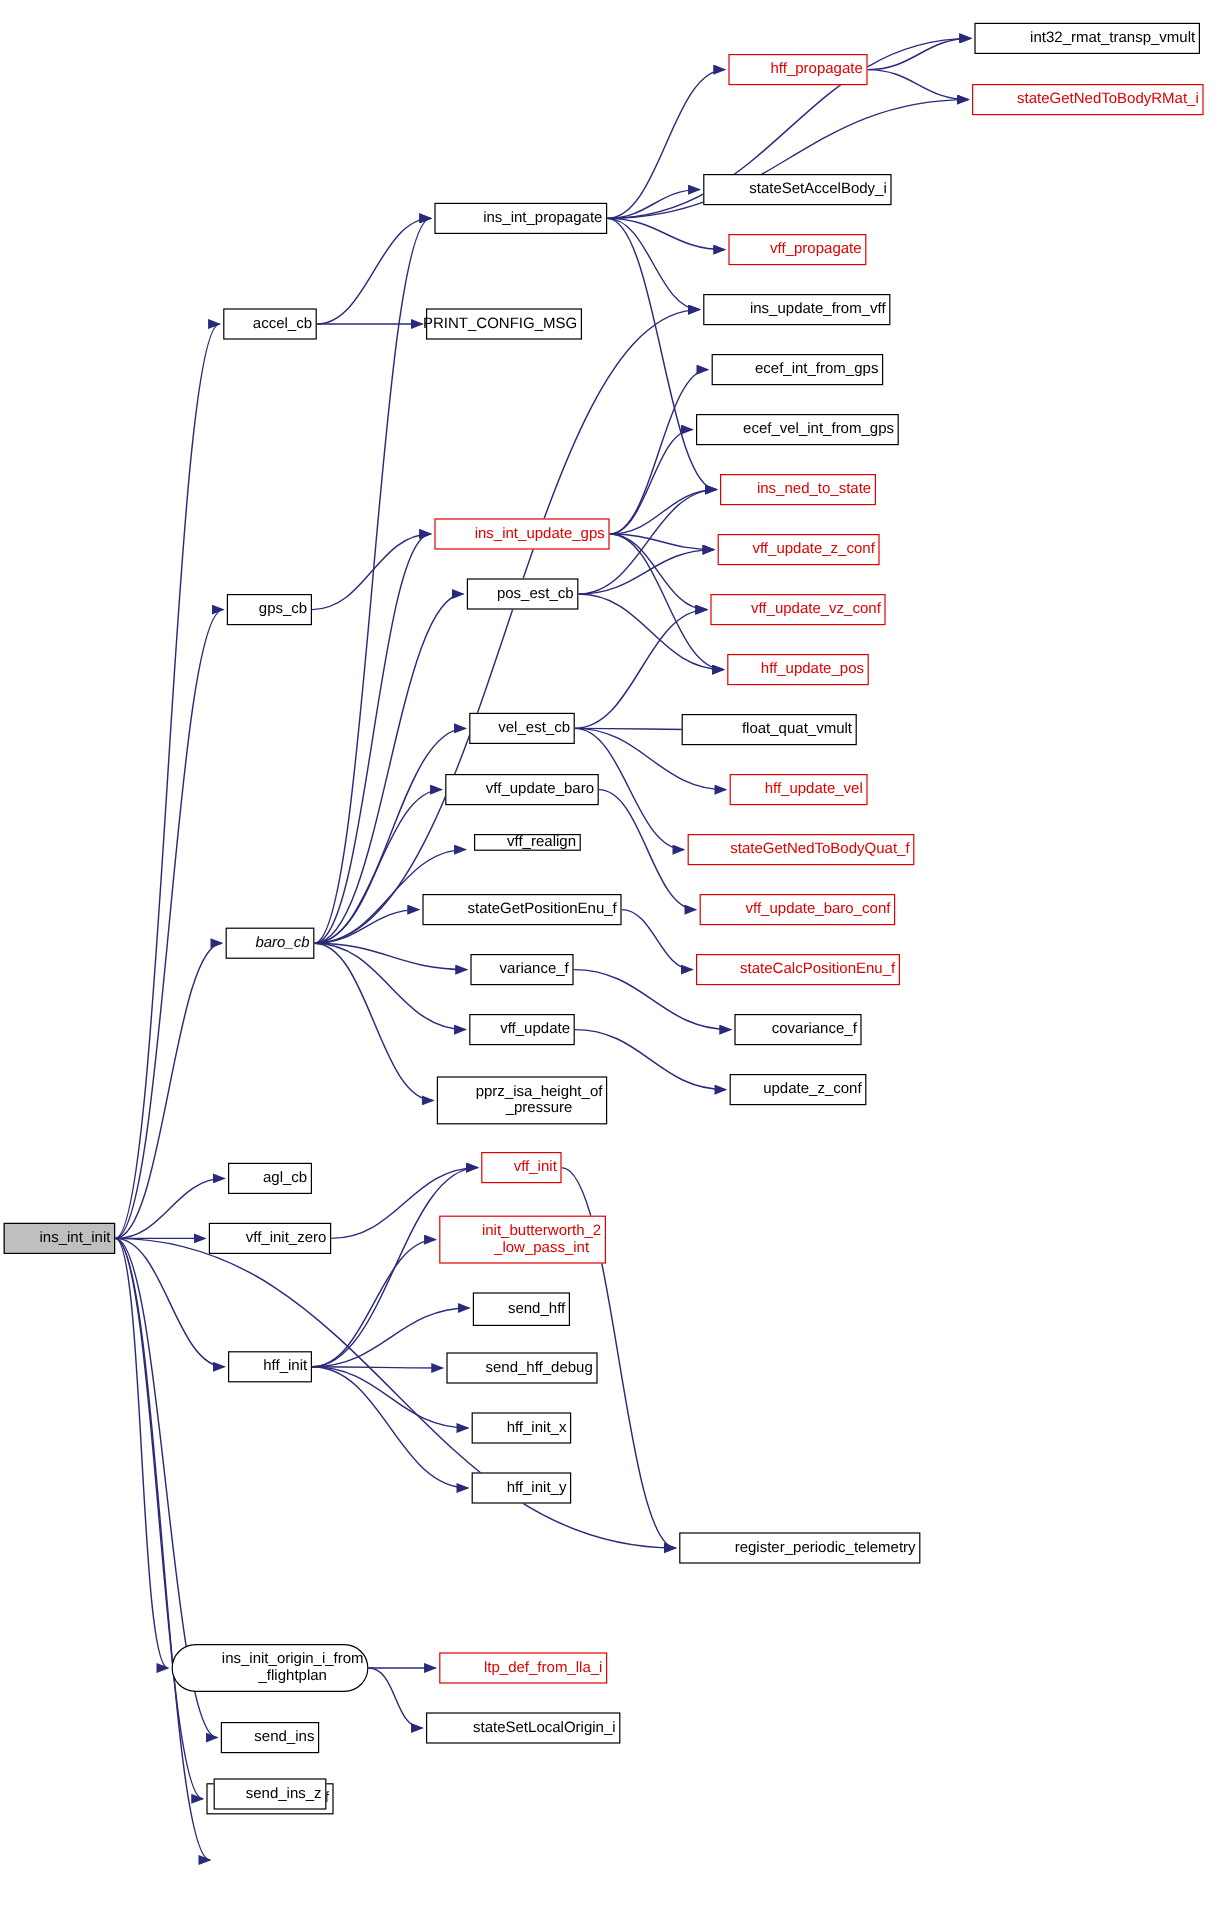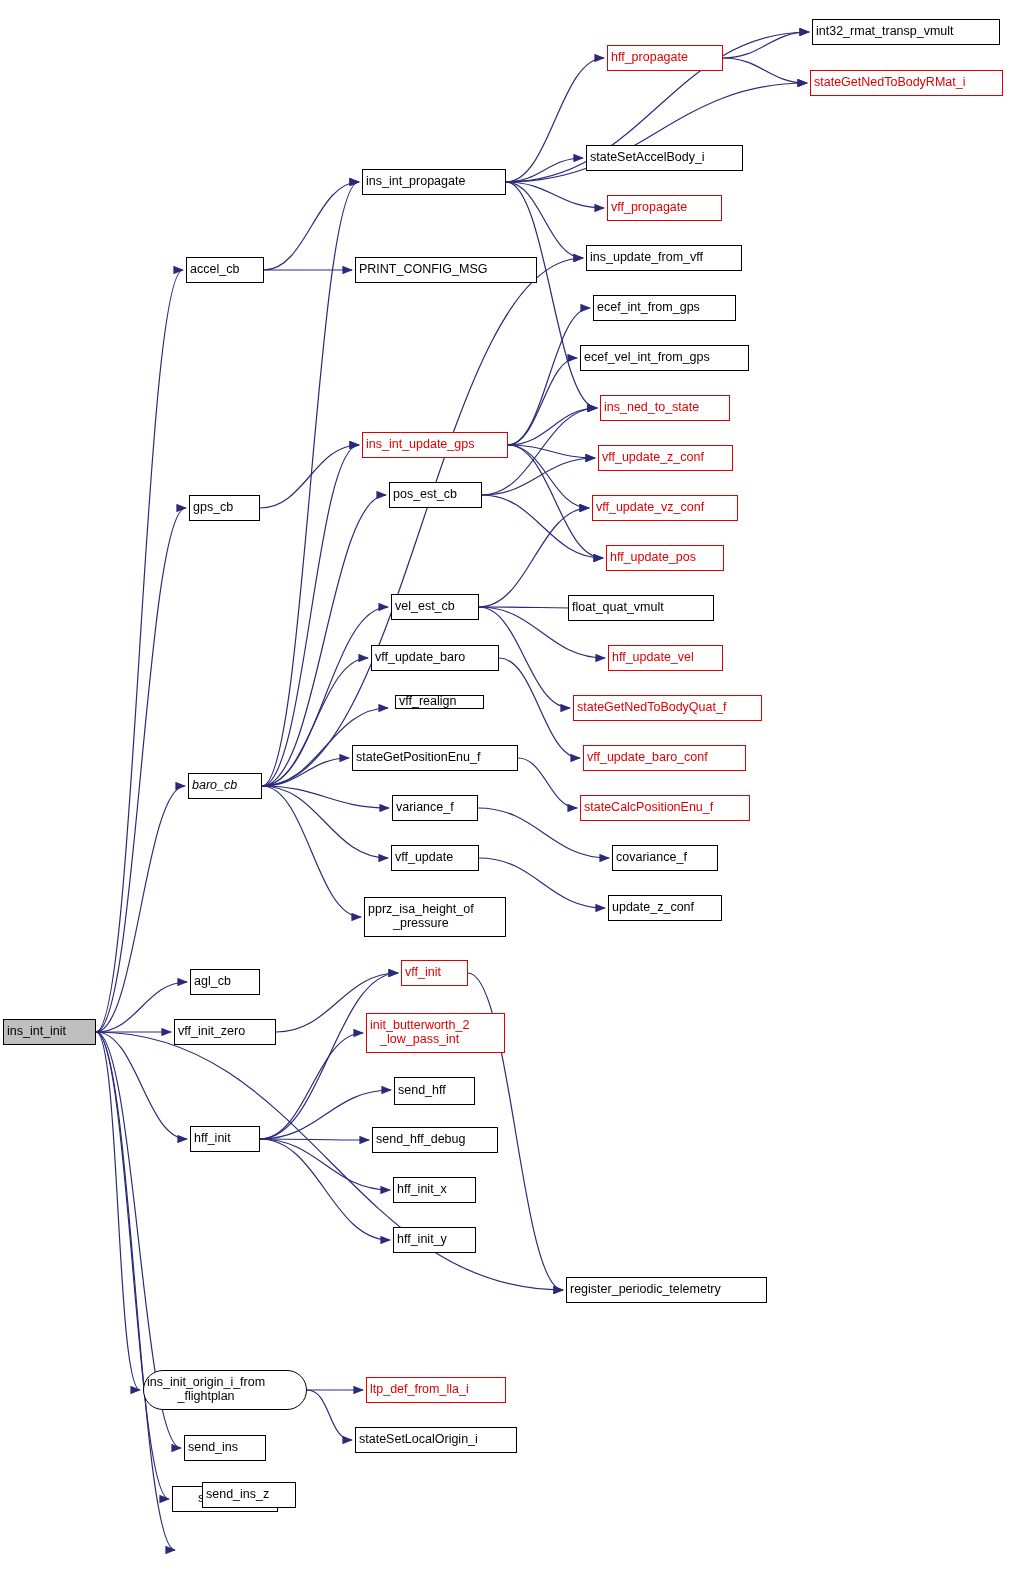--- a/index.html
+++ b/index.html
@@ -1,20 +1,20 @@
 <!DOCTYPE html>
 <html><head>
 <meta charset="utf-8">
 <style>
   html,body{margin:0;padding:0;background:#ffffff;}
   #canvas{position:relative;width:1024px;height:1588px;background:#fff;
           font-family:"Liberation Sans", sans-serif;}
   svg.edges{position:absolute;left:0;top:0;width:1024px;height:1588px;overflow:visible;}
   .node{position:absolute;box-sizing:border-box;border:1px solid #000;background:#fff;
-        display:flex;align-items:center;justify-content:flex-start;text-align:center;
+        display:flex;align-items:center;justify-content:flex-end;text-align:center;
         font-size:12.5px;color:#000;line-height:1.1;white-space:pre-line;}
   .node.red{border-color:#e00000;}
   .node.red span{color:#e00000;}
   .node.root{background:#bfbfbf;border-color:#000;}
   .node span{display:block;padding:0 3px;}
 </style>
 </head>
 <body>
 
 <div id="canvas">
@@ -85,21 +85,21 @@
         <path d="M260,1139 C318.5,1139 331.5,1240 390,1240"></path>
         <path d="M468,973 C510.75,973 520.25,1290 563,1290"></path>
         <path d="M307,1390 C332.2,1390 337.8,1390 363,1390"></path>
         <path d="M307,1390 C331,1390 328,1440 352,1440"></path>
       </g>
   </svg>
   <div id="node-layer">
       <div class="node root" style="left: 3px; top: 1019px; width: 93px; height: 26px;"><span>ins_int_init</span></div>
       <div class="node" style="left: 186px; top: 257px; width: 78px; height: 26px;"><span>accel_cb</span></div>
       <div class="node" style="left: 362px; top: 169px; width: 144px; height: 26px;"><span>ins_int_propagate</span></div>
-      <div class="node" style="left: 355px; top: 257px; width: 182px; height: 26px;"><span>PRINT_CONFIG_MSG</span></div>
+      <div class="node" style="left: 355px; top: 257px; width: 130px; height: 26px;"><span>PRINT_CONFIG_MSG</span></div>
       <div class="node" style="left: 812px; top: 19px; width: 188px; height: 26px;"><span>int32_rmat_transp_vmult</span></div>
       <div class="node red" style="left: 607px; top: 45px; width: 116px; height: 26px;"><span>hff_propagate</span></div>
       <div class="node red" style="left: 810px; top: 70px; width: 193px; height: 26px;"><span>stateGetNedToBodyRMat_i</span></div>
       <div class="node" style="left: 586px; top: 145px; width: 157px; height: 26px;"><span>stateSetAccelBody_i</span></div>
       <div class="node red" style="left: 607px; top: 195px; width: 115px; height: 26px;"><span>vff_propagate</span></div>
       <div class="node" style="left: 586px; top: 245px; width: 156px; height: 26px;"><span>ins_update_from_vff</span></div>
       <div class="node" style="left: 593px; top: 295px; width: 143px; height: 26px;"><span>ecef_int_from_gps</span></div>
       <div class="node" style="left: 580px; top: 345px; width: 169px; height: 26px;"><span>ecef_vel_int_from_gps</span></div>
       <div class="node red" style="left: 600px; top: 395px; width: 130px; height: 26px;"><span>ins_ned_to_state</span></div>
       <div class="node red" style="left: 362px; top: 432px; width: 146px; height: 26px;"><span>ins_int_update_gps</span></div>
@@ -134,15 +134,15 @@
       <div class="node" style="left: 372px; top: 1127px; width: 126px; height: 26px;"><span>send_hff_debug</span></div>
       <div class="node" style="left: 393px; top: 1177px; width: 83px; height: 26px;"><span>hff_init_x</span></div>
       <div class="node" style="left: 393px; top: 1227px; width: 83px; height: 26px;"><span>hff_init_y</span></div>
       <div class="node" style="left: 566px; top: 1277px; width: 201px; height: 26px;"><span>register_periodic_telemetry</span></div>
       <div class="node" style="left: 143px; top: 1370px; width: 164px; height: 40px; border-radius: 20px;"><span>ins_init_origin_i_from
 _flightplan</span></div>
       <div class="node red" style="left: 366px; top: 1377px; width: 140px; height: 26px;"><span>ltp_def_from_lla_i</span></div>
       <div class="node" style="left: 184px; top: 1435px; width: 82px; height: 26px;"><span>send_ins</span></div>
       <div class="node" style="left: 355px; top: 1427px; width: 162px; height: 26px;"><span>stateSetLocalOrigin_i</span></div>
       <div class="node" style="left: 172px; top: 1486px; width: 106px; height: 26px; padding-left: 22px;"><span>send_ins_ref</span></div>
-      <div class="node" style="left: 178px; top: 1482px; width: 94px; height: 26px; margin-left: 24px;"><span>send_ins_z</span></div>
+      <div class="node" style="left: 178px; top: 1482px; width: 94px; height: 26px;"><span>send_ins_z</span></div>
     </div>
 </div>
 
 </body></html>

